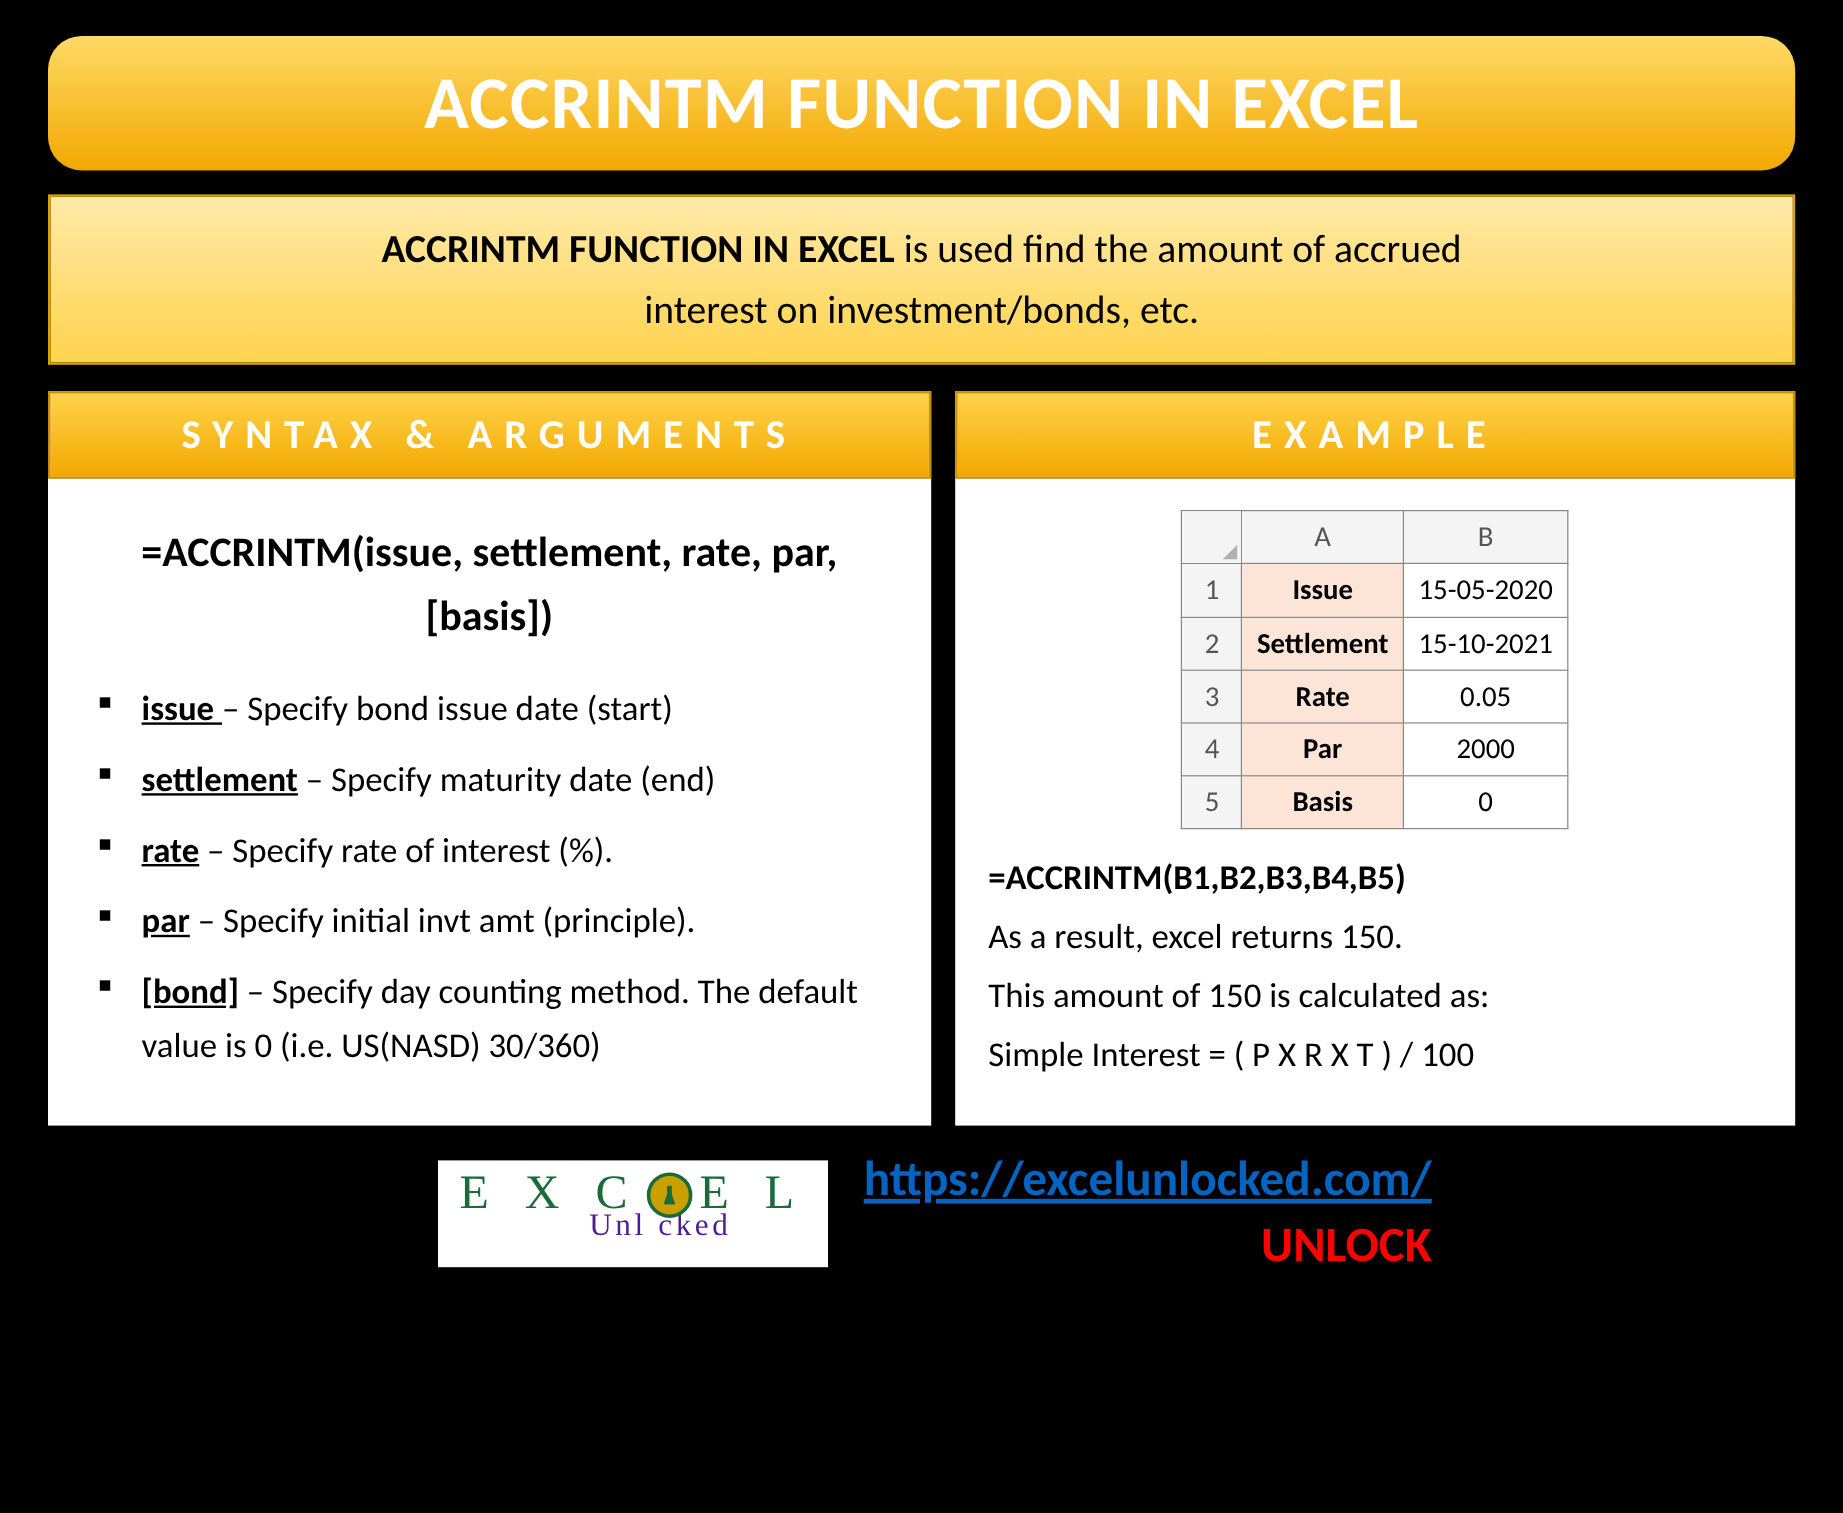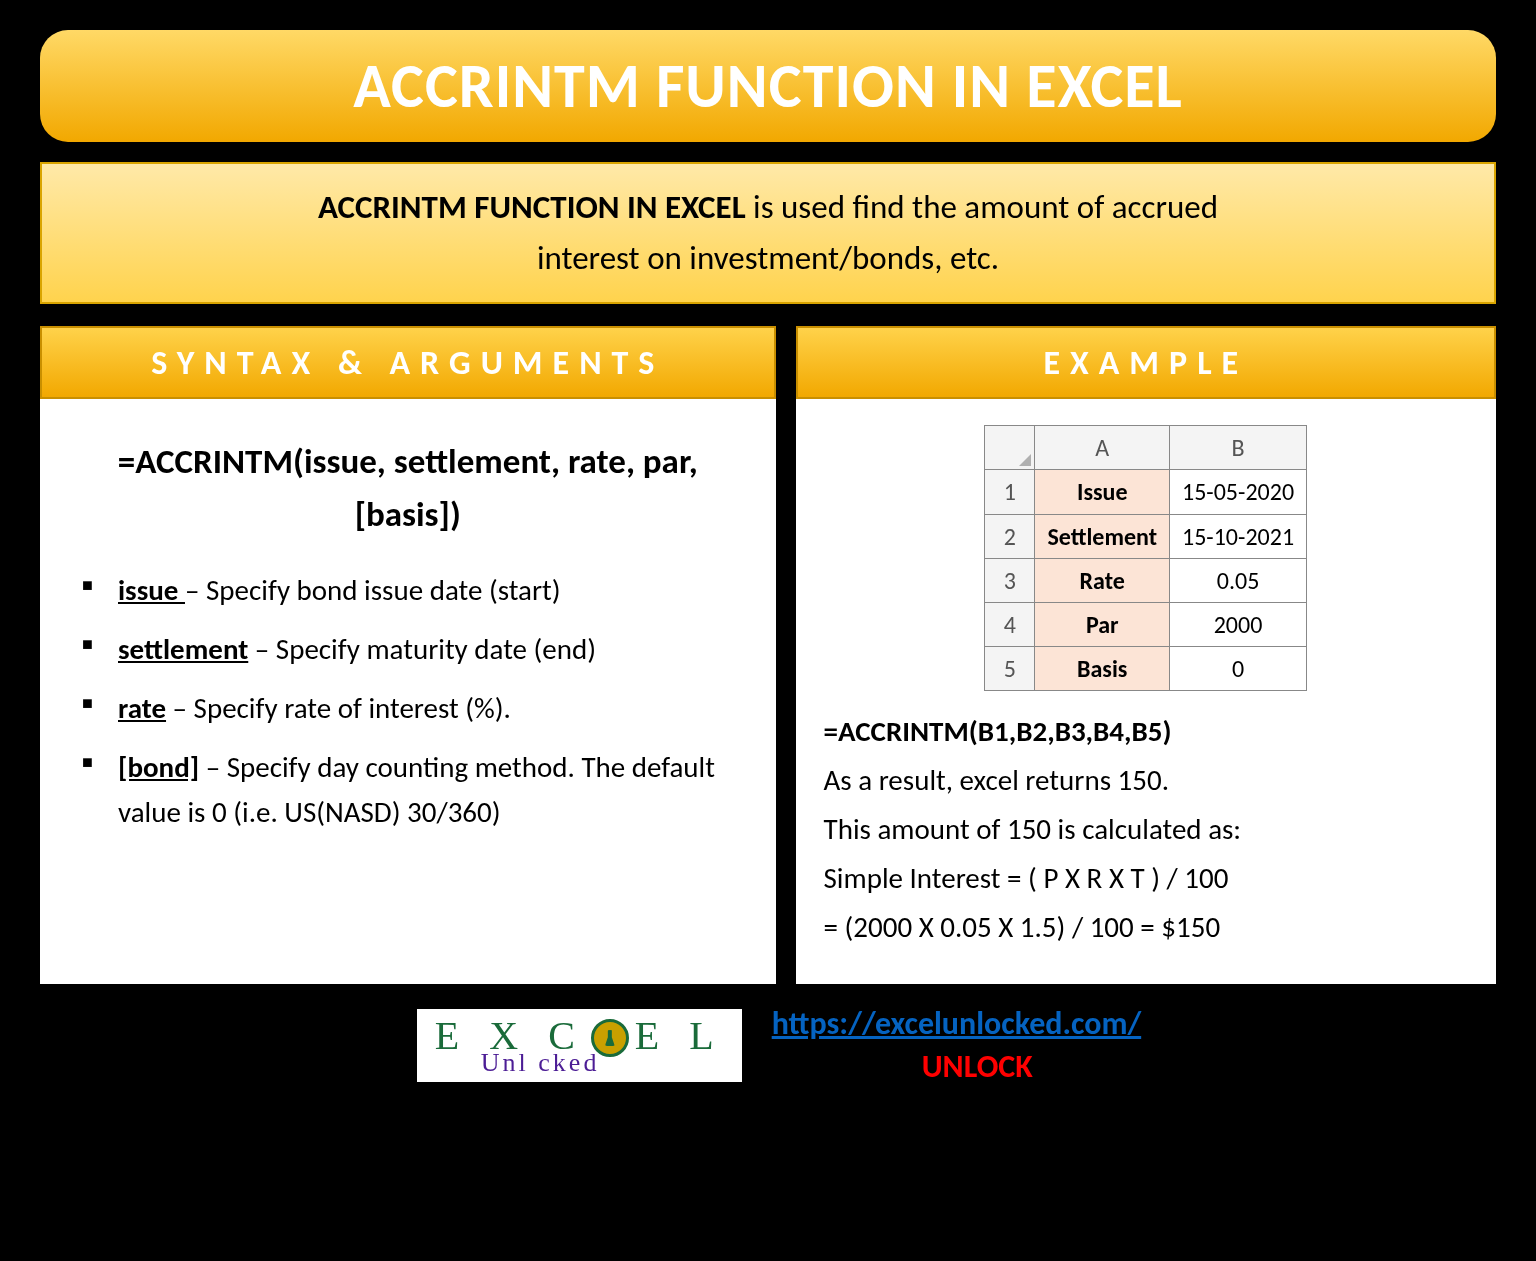--- a/index.html
+++ b/index.html
@@ -135,24 +135,24 @@
   .example-formula { font-weight: 800; margin: 6px 0; }
   
   .footer {
     display: flex;
     align-items: center;
     justify-content: center;
     gap: 30px;
   }
   .logo-box {
     background: #fff;
-    padding: 8px 18px 6px 18px;
+    padding: 8px 18px 22px 18px;
     box-shadow: 3px 3px 6px rgba(0,0,0,0.5);
     font-family: Georgia, 'Times New Roman', serif;
-    text-align: left;
+    text-align: center;
     line-height: 0.95;
     position: relative;
     margin-left: 22px;
   }
   .logo-top {
     font-size: 40px;
     letter-spacing: 10px;
     color: #1a6b3a;
     font-weight: 500;
     display: flex;
@@ -178,22 +178,23 @@
     clip-path: polygon(30% 0, 70% 0, 70% 45%, 100% 100%, 0 100%, 30% 45%);
   }
   .logo-bottom {
     font-size: 26px;
     color: #4c1d95;
     letter-spacing: 3px;
     padding-left: 46px;
     margin-top: -4px;
   }
   .footer-right {
-    font-size: 32px;
+    font-size: 41px;
     line-height: 1.35;
+    text-align: right;
   }
   .footer-link {
     color: #0563c1;
     text-decoration: underline;
     font-weight: 700;
   }
   .unlock-red {
     color: #ff0000;
     font-weight: 800;
     padding-left: 150px;
@@ -215,20 +216,21 @@
 <div class="cols">
 
   <div class="panel left">
     <div class="panel-head">SYNTAX &amp; ARGUMENTS</div>
     <div class="panel-body">
       <div class="syntax-formula">=ACCRINTM(issue, settlement, rate, par, [basis])</div>
       <ul class="args">
         <li><span class="arg-name">issue </span><span> – Specify bond issue date (start)</span></li>
         <li><span class="arg-name">settlement</span><span> – Specify maturity date (end)</span></li>
         <li><span class="arg-name">rate</span><span> – Specify rate of interest (%).</span></li>
+        <li><span class="arg-name">par</span><span> – Specify initial invt amt (principle).</span></li>
         <li><span class="arg-name">[bond]</span><span> – Specify day counting method. The default value is 0 (i.e. US(NASD) 30/360)</span></li>
       </ul>
     </div>
   </div>
 
   <div class="panel right">
     <div class="panel-head">EXAMPLE</div>
     <div class="panel-body">
       <div class="sheet-wrap">
         <table class="sheet">
@@ -264,21 +266,20 @@
             <td>0</td>
           </tr>
         </tbody>
           </table>
       </div>
       <div class="example-text">
         <p class="example-formula">=ACCRINTM(B1,B2,B3,B4,B5)</p>
         <p>As a result, excel returns 150.</p>
         <p>This amount of 150 is calculated as:</p>
         <p>Simple Interest = ( P X R X T ) / 100</p>
-        <p>= (2000 X 0.05 X 1.5) / 100 = $150</p>
       </div>
     </div>
   </div>
 
 </div>
 
 <div class="footer">
   <div class="logo-box">
     <div class="logo-top">
       <span>E X C</span>

